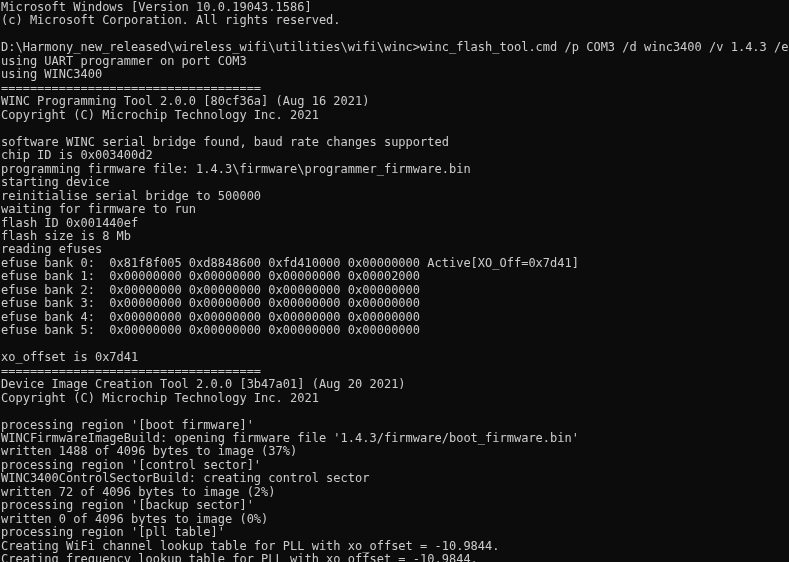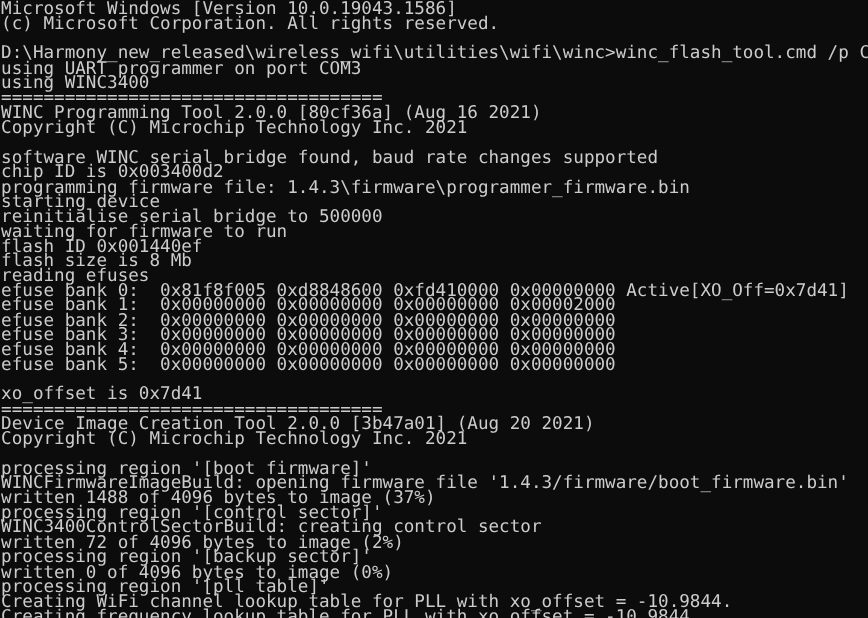--- a/index.html
+++ b/index.html
@@ -8,21 +8,21 @@
     padding: 0;
     background: #0c0c0c;
   }
   #terminal {
     position: relative;
     width: 789px;
     height: 562px;
     background: #0c0c0c;
     overflow: hidden;
     font-family: "DejaVu Sans Mono", "Liberation Mono", monospace;
-    font-size: 16px;
+    font-size: 12px;
     line-height: 13.47px;
     letter-spacing: 0px;
     color: #cccccc;
     padding: 0;
     box-sizing: border-box;
   }
   #screen {
     position: absolute;
     top: 1px;
     left: 1px;

